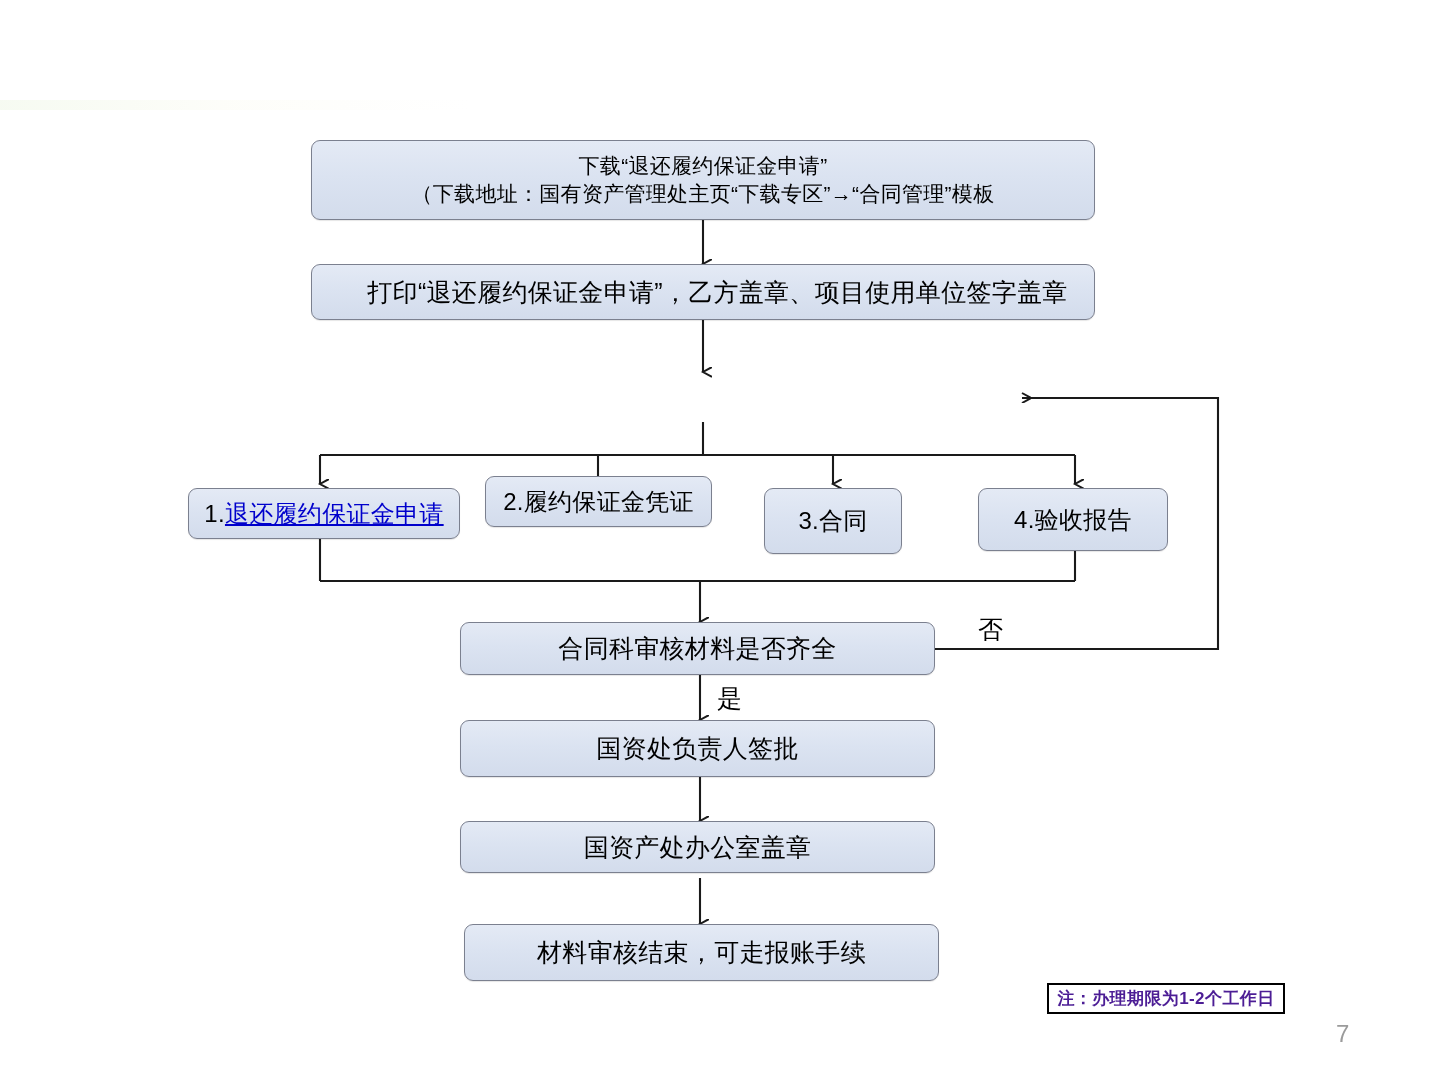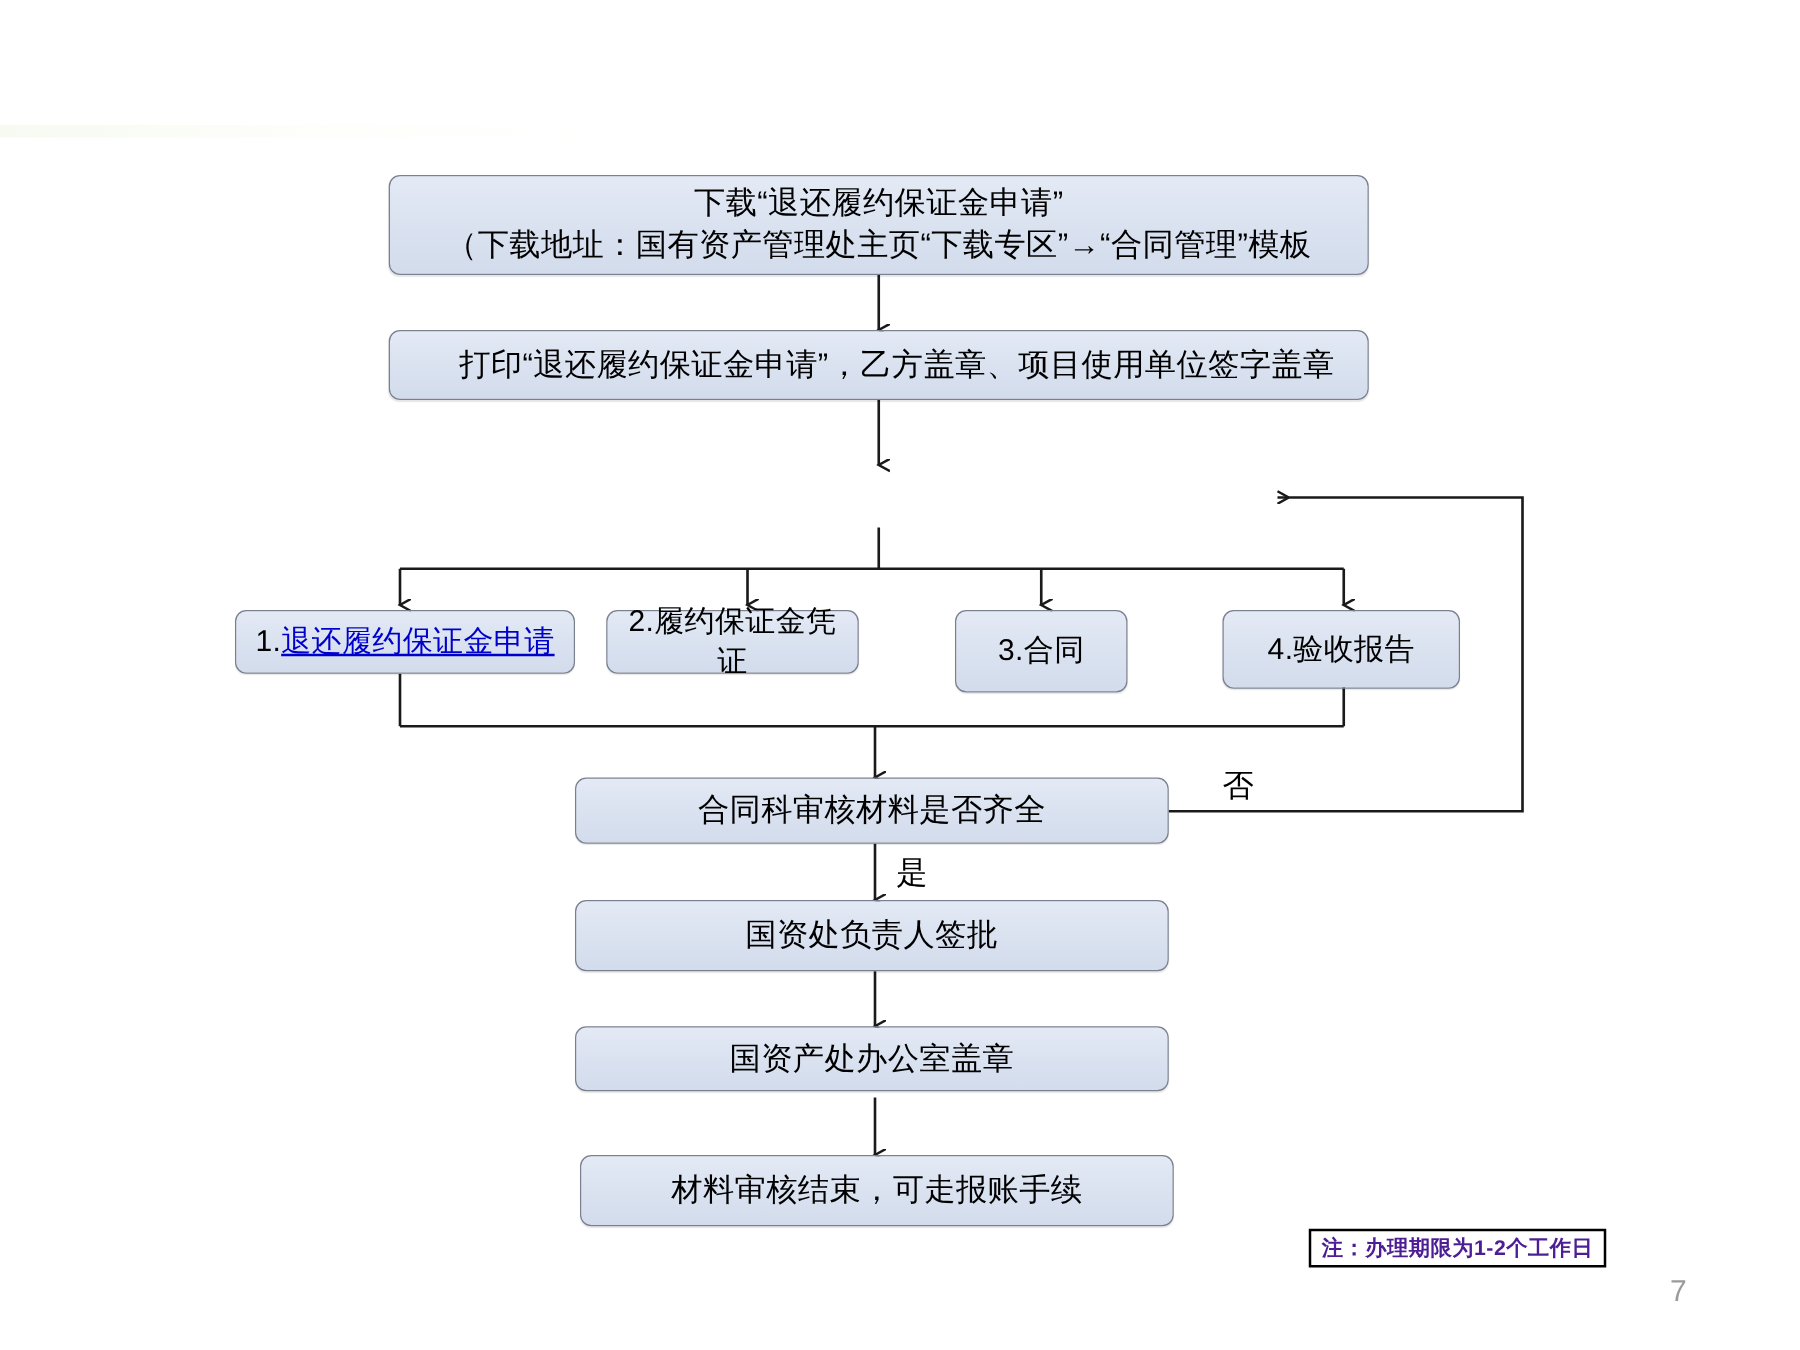--- a/index.html
+++ b/index.html
@@ -57,21 +57,21 @@
     text-align: center;
     color: #000;
     font-size: 25px;
     line-height: 1.32;
     letter-spacing: 0.3px;
     white-space: pre-line;
     padding: 2px 10px;
   }
 
   .node.two-line {
-    font-size: 25px;
+    font-size: 21px;
     line-height: 1.35;
   }
 
   .node.small {
     font-size: 24px;
   }
 
   
   .linktext {
     color: #0000cc;
@@ -162,21 +162,21 @@
   <div class="node two-line" style="left:311px; top:140px; width:784px; height:80px;">下载“退还履约保证金申请”
 （下载地址：国有资产管理处主页“下载专区”→“合同管理”模板</div>
 
   <div class="node" style="left:311px; top:264px; width:784px; height:56px;padding-left:39px;">打印“退还履约保证金申请”，乙方盖章、项目使用单位签字盖章</div>
 
 
   <div class="node small" style="left:188px; top:488px; width:272px; height:51px;">
     <span class="prefix">1.</span><span class="linktext">退还履约保证金申请</span>
   </div>
 
-  <div class="node small" style="left:485px; top:488px; width:202px; height:51px;">2.履约保证金凭证</div>
+  <div class="node small" style="left:485px; top:476px; width:227px; height:51px;">2.履约保证金凭证</div>
 
   <div class="node small" style="left:764px; top:488px; width:138px; height:66px;">3.合同</div>
 
   <div class="node small" style="left:978px; top:488px; width:190px; height:63px;">4.验收报告</div>
 
   <div class="node" style="left:460px; top:622px; width:475px; height:53px;">合同科审核材料是否齐全</div>
 
   <div class="node" style="left:460px; top:720px; width:475px; height:57px;">国资处负责人签批</div>
 
   <div class="node" style="left:460px; top:821px; width:475px; height:52px;">国资产处办公室盖章</div>

